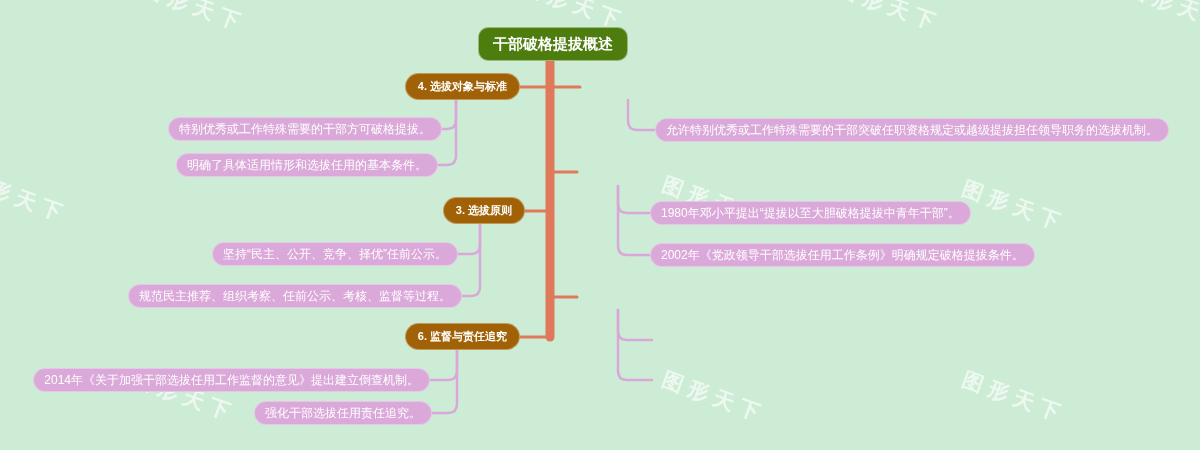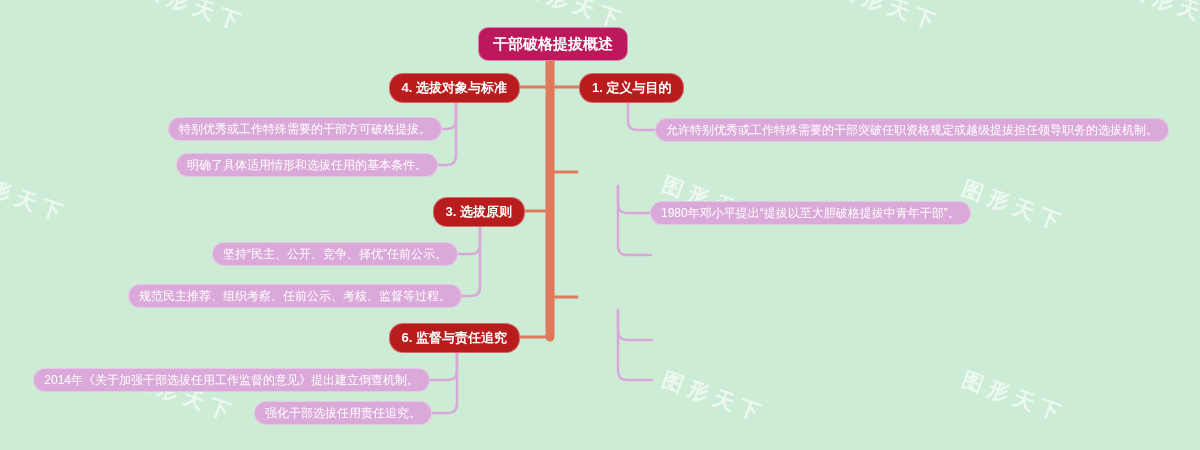--- a/index.html
+++ b/index.html
@@ -16,26 +16,26 @@
     transform:rotate(20deg);
     white-space:nowrap;
     pointer-events:none;
     text-shadow:0 0 1px rgba(255,255,255,0.25);
   }
   .node{
     position:absolute;white-space:nowrap;color:#ffffff;
     box-sizing:border-box;line-height:1.2;
   }
   .center{
-    background:#be185d;border:1px solid rgba(255,255,255,0.45);
+    background:#4d7c0f;border:1px solid rgba(255,255,255,0.45);
     border-radius:10px;font-size:15px;font-weight:bold;padding:7px 14px;
   }
   .branch{
-    background:#b91c1c;border:1px solid rgba(255,255,255,0.35);
-    border-radius:14px;font-size:13px;font-weight:bold;padding:6px 12px;text-align:center;
+    background:#a16207;border:1px solid rgba(255,255,255,0.35);
+    border-radius:14px;font-size:11px;font-weight:bold;padding:6px 12px;text-align:center;
   }
   .leaf{
     background:#dba9d9;border:1px solid rgba(255,255,255,0.35);
     border-radius:12px;font-size:12px;padding:4px 10px;
   }
 </style>
 </head>
 <body>
 
 <div class="canvas">
@@ -74,28 +74,28 @@
       <path d="M456,100 V156 Q456,165 447,165 H437"></path>
       <path d="M480,224 V245 Q480,254 471,254 H457"></path>
       <path d="M480,224 V287 Q480,296 471,296 H461"></path>
       <path d="M457,350 V371 Q457,380 448,380 H429"></path>
       <path d="M457,350 V404 Q457,413 448,413 H431"></path>
     </g>
   </svg>
 
   <div class="node center" style="left:478px;top:27px">干部破格提拔概述</div>
 
-  <div class="node branch" style="left:579px;top:73px">1. 定义与目的</div>
 
   <div class="node branch" style="right:680px;top:73px">4. 选拔对象与标准</div>
   <div class="node branch" style="right:675px;top:197px">3. 选拔原则</div>
   <div class="node branch" style="right:680px;top:323px">6. 监督与责任追究</div>
 
   <div class="node leaf" style="left:655px;top:118px">允许特别优秀或工作特殊需要的干部突破任职资格规定或越级提拔担任领导职务的选拔机制。</div>
   <div class="node leaf" style="left:650px;top:201px">1980年邓小平提出“提拔以至大胆破格提拔中青年干部”。</div>
+  <div class="node leaf" style="left:650px;top:243px">2002年《党政领导干部选拔任用工作条例》明确规定破格提拔条件。</div>
 
   <div class="node leaf" style="right:758px;top:117px">特别优秀或工作特殊需要的干部方可破格提拔。</div>
   <div class="node leaf" style="right:762px;top:153px">明确了具体适用情形和选拔任用的基本条件。</div>
   <div class="node leaf" style="right:742px;top:242px">坚持“民主、公开、竞争、择优”任前公示。</div>
   <div class="node leaf" style="right:738px;top:284px">规范民主推荐、组织考察、任前公示、考核、监督等过程。</div>
   <div class="node leaf" style="right:770px;top:368px">2014年《关于加强干部选拔任用工作监督的意见》提出建立倒查机制。</div>
   <div class="node leaf" style="right:768px;top:401px">强化干部选拔任用责任追究。</div>
 
 </div>
 

